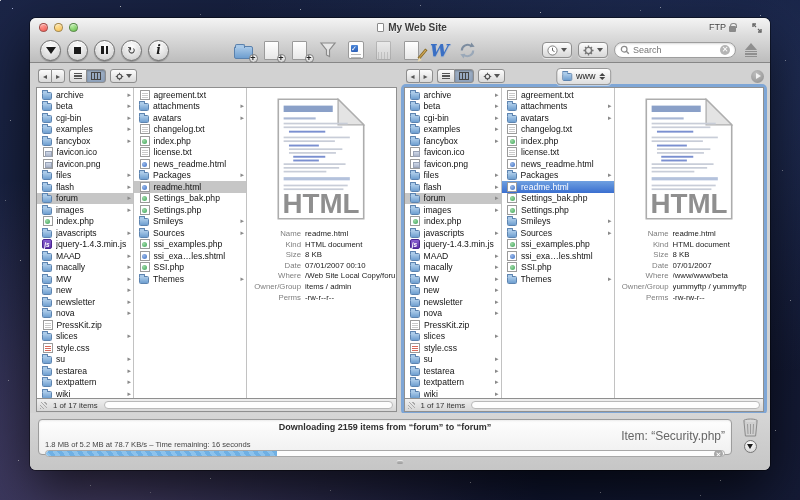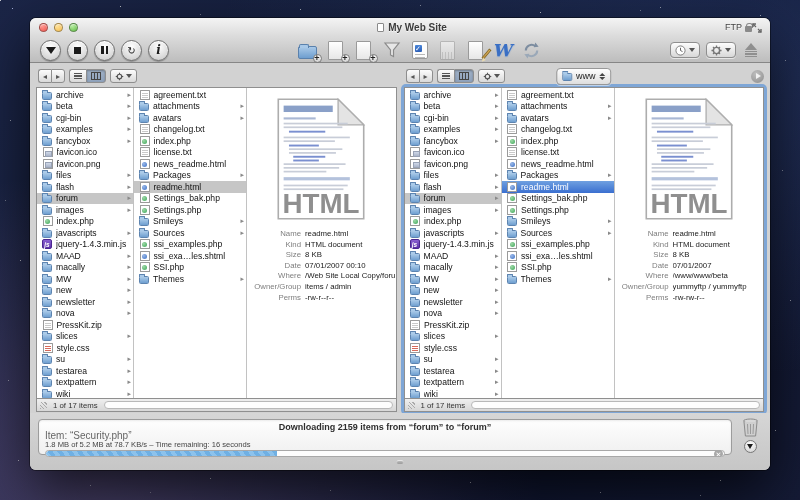--- a/index.html
+++ b/index.html
@@ -27,21 +27,21 @@
     box-shadow:0 22px 55px rgba(0,0,0,.7), 0 0 0 1px rgba(0,0,0,.4); }
   .chrome { height:45px; border-radius:6px 6px 0 0; border-bottom:1px solid #868686;
     background:linear-gradient(#f4f4f4, #dcdcdc 40%, #bdbdbd); position:relative; }
   .titlebar { height:19px; position:relative; display:flex; align-items:center; justify-content:center; }
   .lights { position:absolute; left:9px; top:5px; display:flex; gap:6px; }
   .light { width:9px; height:9px; border-radius:50%; border:1px solid rgba(0,0,0,.35);
     box-shadow: inset 0 1px 1px rgba(255,255,255,.6); }
   .title { font-size:10px; font-weight:bold; color:#3c3c3c; text-shadow:0 1px 0 rgba(255,255,255,.65);
     display:flex; align-items:center; gap:4px;padding-left:24px; }
   .doc-mini { width:7px; height:9px; background:#fff; border:1px solid #8a8a8a; border-radius:1px; }
-  .proto { position:absolute; right:18px; top:4px; font-size:9px; color:#444; display:flex; gap:3px; align-items:center;
+  .proto { position:absolute; right:34px; top:4px; font-size:9px; color:#444; display:flex; gap:3px; align-items:center;
     text-shadow:0 1px 0 rgba(255,255,255,.5); }
   .lock { width:7px; height:6px; background:#8a8a8a; border-radius:1px; position:relative; margin-top:3px; }
   .lock::before { content:""; position:absolute; left:1px; top:-3px; width:5px; height:4px;
     border:1.3px solid #8a8a8a; border-bottom:none; border-radius:3px 3px 0 0; }
   .fsbtn { position:absolute; right:8px; top:5px; }
 
   
   .toolbar { height:26px; display:flex; align-items:center; padding:0 10px; gap:6px; }
   .rbtn { width:21px; height:21px; border-radius:50%; border:1px solid #6f6f6f; flex:0 0 21px;
     background:radial-gradient(circle at 50% 30%, #ffffff, #d5d5d5 75%, #bfbfbf);
@@ -150,21 +150,21 @@
     display:flex; align-items:center; font-size:7.8px; color:#333; padding:0 3px; gap:6px; }
   .grip { width:7px; height:7px; background:repeating-linear-gradient(45deg,#aaa 0 1px, transparent 1px 2.5px); }
   .hscroll { flex:1; height:8px; border:1px solid #b8b8b8; border-radius:5px; background:#fdfdfd; }
 
   
   .bottom { position:absolute; left:0; right:0; bottom:0; height:57px; border-radius:0 0 6px 6px;
     background:linear-gradient(#d6d6d6,#c6c6c6); }
   .xfer-panel { position:absolute; left:8px; right:38px; top:6px; height:36px; border:1px solid #9c9c9c; border-radius:4px;
     background:linear-gradient(#fefefe,#f0f0f0); box-shadow:inset 0 1px 2px rgba(0,0,0,.08); padding:2px 6px 0; }
   .xfer-title { text-align:center; font-size:9px; font-weight:bold; color:#2e2e2e; line-height:10px; }
-  .xfer-item { text-align:left; font-size:10px; color:#666; line-height:8px; }
+  .xfer-item { text-align:right; font-size:12px; color:#666; line-height:8px; }
   .xfer-stats { text-align:left; font-size:7.6px; color:#444; line-height:9px; }
   .ptrack { position:relative; margin-top:1px; height:7px; border:1px solid #a8a8a8; border-radius:4px; background:#fdfdfd; overflow:hidden; }
   .pfill { height:100%; border-radius:3px 0 0 3px;
     background:repeating-linear-gradient(55deg,#8cc2ec 0 4px, #6fb0e4 4px 8px); }
   .pcancel { position:absolute; right:1px; top:50%; transform:translateY(-50%); width:9px; height:9px; border-radius:50%;
     background:#a8a8a8; color:#fff; font-size:7px; line-height:9px; text-align:center; }
   .side-trash { position:absolute; right:8px; top:5px; width:24px; display:flex; flex-direction:column; align-items:center; gap:3px; }
   .minibtn { width:13px; height:13px; border-radius:50%; border:1px solid #777;
     background:radial-gradient(circle at 50% 30%, #fff,#cfcfcf); display:flex; align-items:center; justify-content:center; }
   .minibtn i { width:0; height:0; border-left:3.5px solid transparent; border-right:3.5px solid transparent; border-top:5px solid #1a1a1a; }
@@ -267,20 +267,28 @@
         <span class="caret"></span>
       </span>
       <span class="ddbtn">
         <svg width="11" height="11" viewBox="0 0 12 12">
           <circle cx="6" cy="6" r="3.4" fill="none" stroke="#777" stroke-width="1.6"></circle>
           <g stroke="#777" stroke-width="1.4">
               <path d="M6,0.5 V2.5 M6,9.5 V11.5 M0.5,6 H2.5 M9.5,6 H11.5 M2.2,2.2 L3.5,3.5 M8.5,8.5 L9.8,9.8 M9.8,2.2 L8.5,3.5 M3.5,8.5 L2.2,9.8"></path>
             </g>
         </svg>
         <span class="caret"></span>
+      </span>
+      <span class="search">
+        <svg width="10" height="10" viewBox="0 0 12 12">
+          <circle cx="5" cy="5" r="3.4" fill="none" stroke="#8a8a8a" stroke-width="1.5"></circle>
+          <path d="M7.6,7.6 L10.6,10.6" stroke="#8a8a8a" stroke-width="1.6"></path>
+        </svg>
+        <input value="" placeholder="Search" style="">
+        <span class="clearx">✕</span>
       </span>
       <span class="eject">
           <span class="tri"></span>
           <i></i>
           <i></i>
           <i></i>
         </span>
     </div>
   </div>
 

